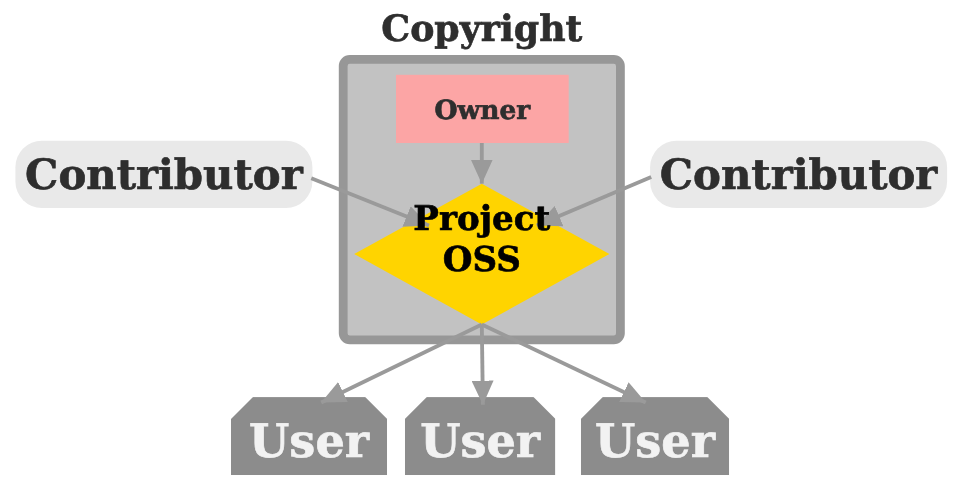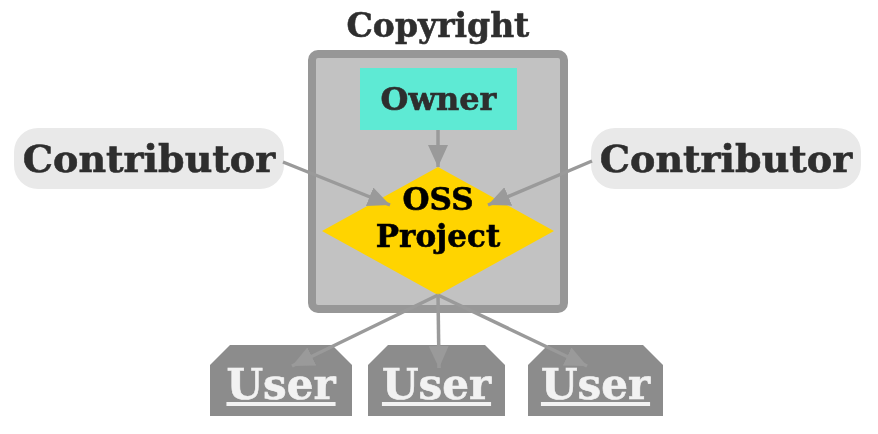--- a/index.html
+++ b/index.html
@@ -26,23 +26,23 @@
     left: 308px; top: 50px; width: 260px; height: 263px;
     box-sizing: border-box;
     background: #c2c2c2;
     border: 8px solid #979797;
     border-radius: 10px;
     z-index: 0;
   }
 
   #owner-box {
     left: 360px; top: 68px; width: 157px; height: 62px;
-    background: #5eead4;
+    background: #fca5a5;
     display: flex; align-items: center; justify-content: center;
-    font-size: 32px; color: #2e2e2e;
+    font-size: 24px; color: #2e2e2e;
     -webkit-text-stroke: 0.6px #2e2e2e;
     z-index: 1;
   }
 
   .contributor-box {
     top: 128px; width: 270px; height: 61px;
     background: #e9e9e9;
     display: flex; align-items: center; justify-content: center;
     font-size: 38px; color: #2e2e2e;
     -webkit-text-stroke: 0.6px #2e2e2e;
@@ -60,29 +60,28 @@
 
   #project-label {
     left: 338px; top: 181px; width: 200px;
     text-align: center;
     font-size: 31px; line-height: 37px; color: #000000;
     -webkit-text-stroke: 0.6px #000000;
     z-index: 6;
   }
 
   .user-box {
-    top: 345px; height: 71px;
+    top: 361px; height: 71px;
     background: #8c8c8c;
     clip-path: polygon(20px 0, calc(100% - 20px) 0, 100% 20px, 100% 100%, 0 100%, 0 20px);
     display: flex; align-items: center; justify-content: center;
     box-sizing: border-box; padding-top: 8px;
     font-size: 42px; color: #f2f2f2;
     -webkit-text-stroke: 0.6px #f2f2f2;
     z-index: 1;
-    text-decoration: underline;
   }
   #user-box-1 { left: 210px; width: 142px; }
   #user-box-2 { left: 368px; width: 137px; }
   #user-box-3 { left: 528px; width: 135px; }
 </style>
 </head>
 <body>
 
 <div id="canvas">
 
@@ -113,22 +112,22 @@
 
     <line x1="438" y1="130" x2="438" y2="167" stroke="#9a9a9a" stroke-width="3.5" marker-end="url(#ah)"></line>
     <line x1="283" y1="162" x2="390" y2="205" stroke="#9a9a9a" stroke-width="3.5" marker-end="url(#ah)"></line>
     <line x1="592" y1="161" x2="488" y2="205" stroke="#9a9a9a" stroke-width="3.5" marker-end="url(#ah)"></line>
     <line x1="438" y1="295" x2="292" y2="366" stroke="#9a9a9a" stroke-width="3.5" marker-end="url(#ah)"></line>
     <line x1="438" y1="295" x2="439" y2="368" stroke="#9a9a9a" stroke-width="3.5" marker-end="url(#ah)"></line>
     <line x1="438" y1="295" x2="587" y2="366" stroke="#9a9a9a" stroke-width="3.5" marker-end="url(#ah)"></line>
   </svg>
 
   <div class="abs" id="project-label">
+    <div>Project</div>
     <div>OSS</div>
-    <div>Project</div>
   </div>
 
   <div class="abs user-box" id="user-box-1">
     <span>User</span>
   </div>
 
   <div class="abs user-box" id="user-box-2">
     <span>User</span>
   </div>
 

